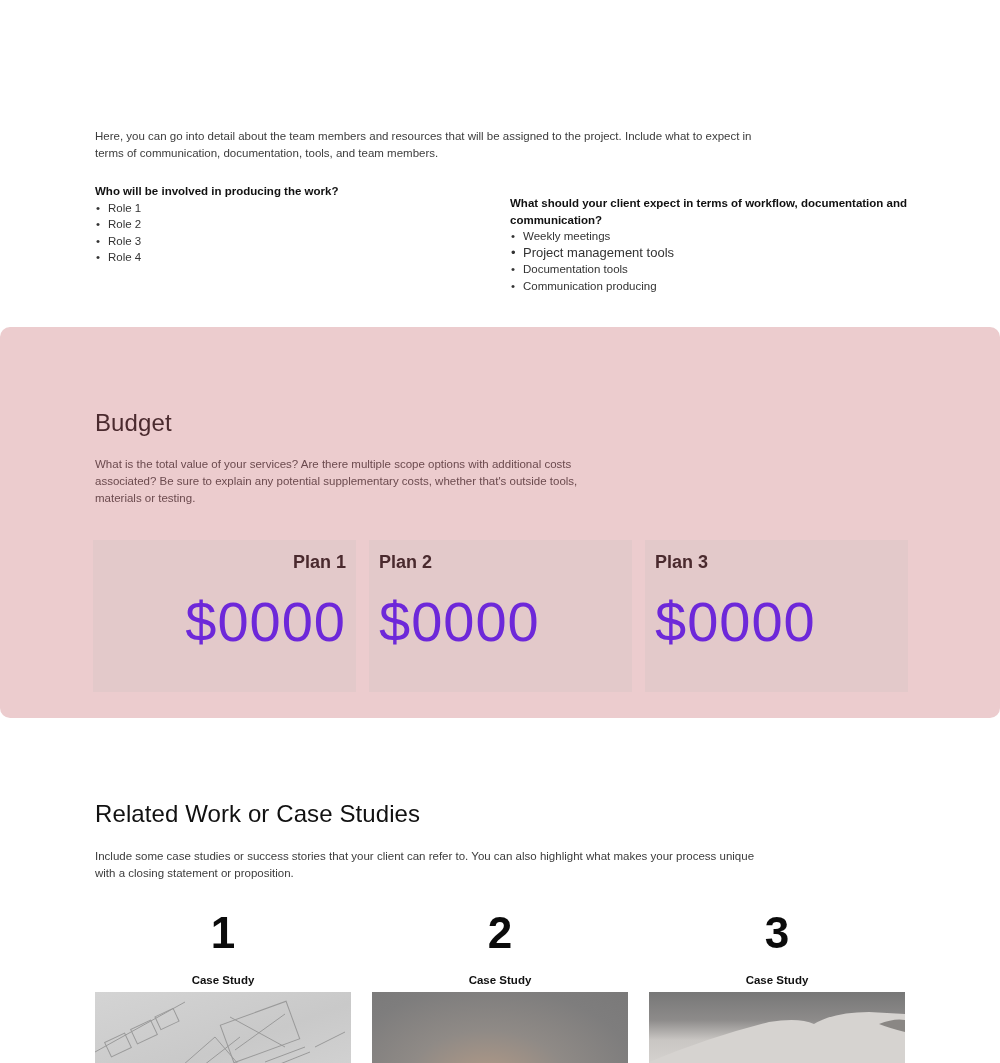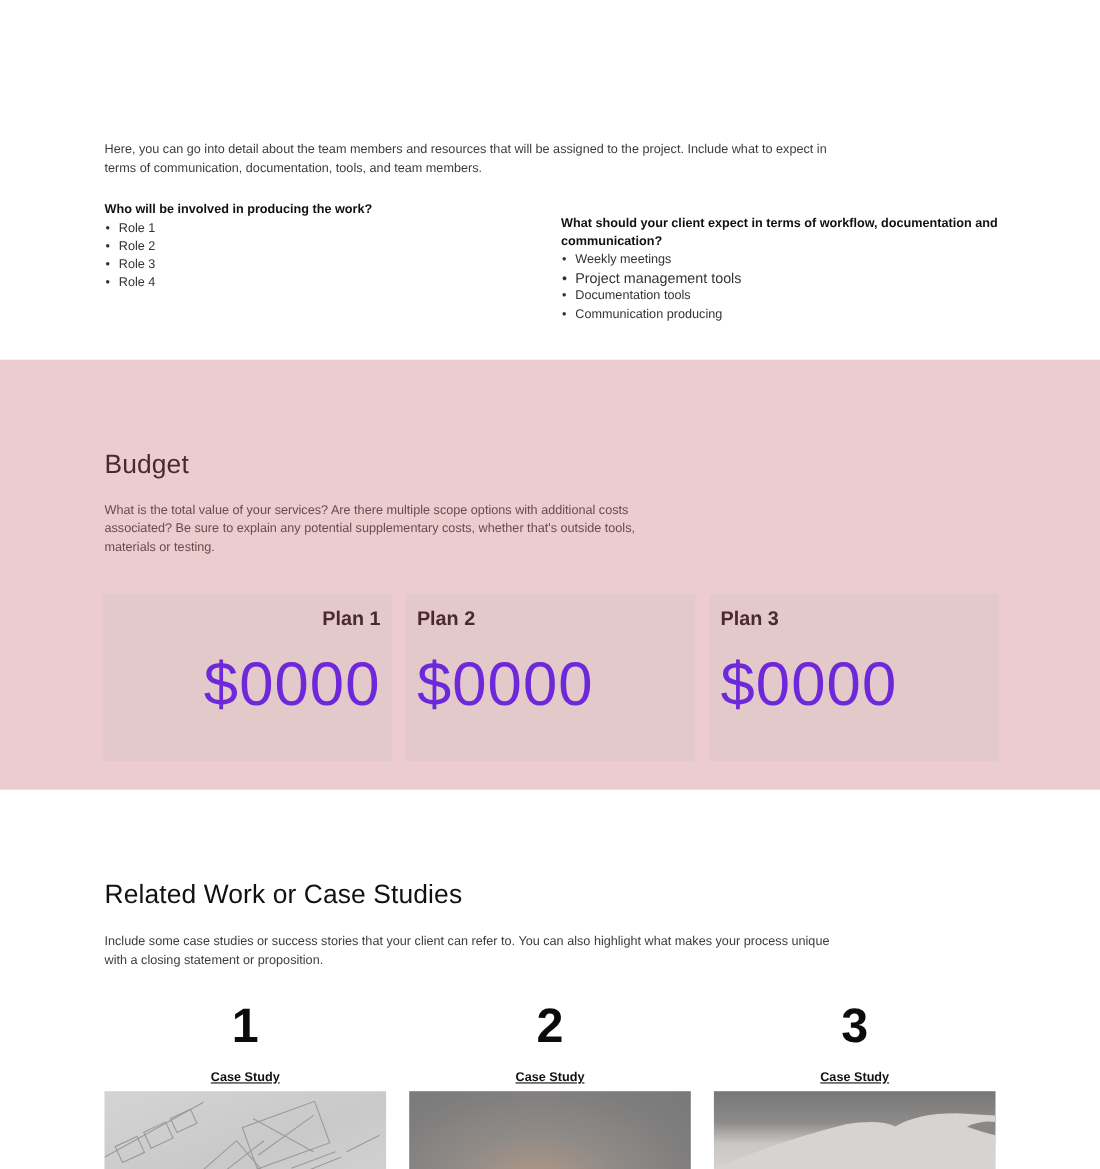--- a/index.html
+++ b/index.html
@@ -1,21 +1,21 @@
 <!DOCTYPE html>
 <html><head>
   <meta charset="utf-8">
   <style>
     * { box-sizing: border-box; margin: 0; padding: 0; }
     html, body { width: 1000px; height: 1063px; overflow: hidden; background: #ffffff; }
     body { font-family: "Liberation Sans", sans-serif; color: #222; position: relative; }
 
     .section { position: absolute; left: 0; width: 1000px; }
     .sec-team { top: 0; height: 327px; background: #ffffff; }
-    .sec-budget { top: 327px; height: 391px; background: #ecccce; }
+    .sec-budget { top: 327px; height: 391px; background: #ecccce; border-radius: 10px; }
     .sec-related { top: 718px; height: 345px; background: #ffffff; }
 
     .h2 {
       position: absolute; left: 95px;
       font-family: "Liberation Sans", sans-serif;
       font-weight: 400; font-size: 24px; letter-spacing: 0.1px;
       color: #111;
     }
     .lede {
       position: absolute; left: 95px; width: 680px;
@@ -51,21 +51,21 @@
     }
 
     
     .rel-title { top: 82px; }
     .rel-lede { top: 130px; width: 680px; }
     .case { position: absolute; top: 190px; width: 256px; text-align: center; }
     .case-1 { left: 95px; }
     .case-2 { left: 372px; }
     .case-3 { left: 649px; }
     .case-num { font-size: 44px; font-weight: 700; color: #0b0b0b; line-height: 50px; }
-    .case-label { margin-top: 16px; font-size: 11.5px; font-weight: 700; color: #111; text-decoration: underline; }
+    .case-label { margin-top: 16px; font-size: 11.5px; font-weight: 700; color: #111; }
     .case-img { margin-top: 6px; width: 256px; height: 80px; position: relative; overflow: hidden; }
     .img-1 { background: linear-gradient(160deg, #d4d4d4 0%, #c9c9c9 60%, #d2d2d2 100%); }
     .img-2 { background: radial-gradient(ellipse at 45% 110%, #b39a86 0%, #8f8a86 40%, #7e7d7d 75%, #7a7979 100%); }
     .img-3 { background: linear-gradient(180deg, #777777 0%, #8d8b8a 35%, #c9c6c3 60%, #d9d6d3 100%); }
     .img-1 svg, .img-3 svg { position: absolute; left: 0; top: 0; }
   </style>
 </head>
 <body>
 
 <section class="section sec-team">

